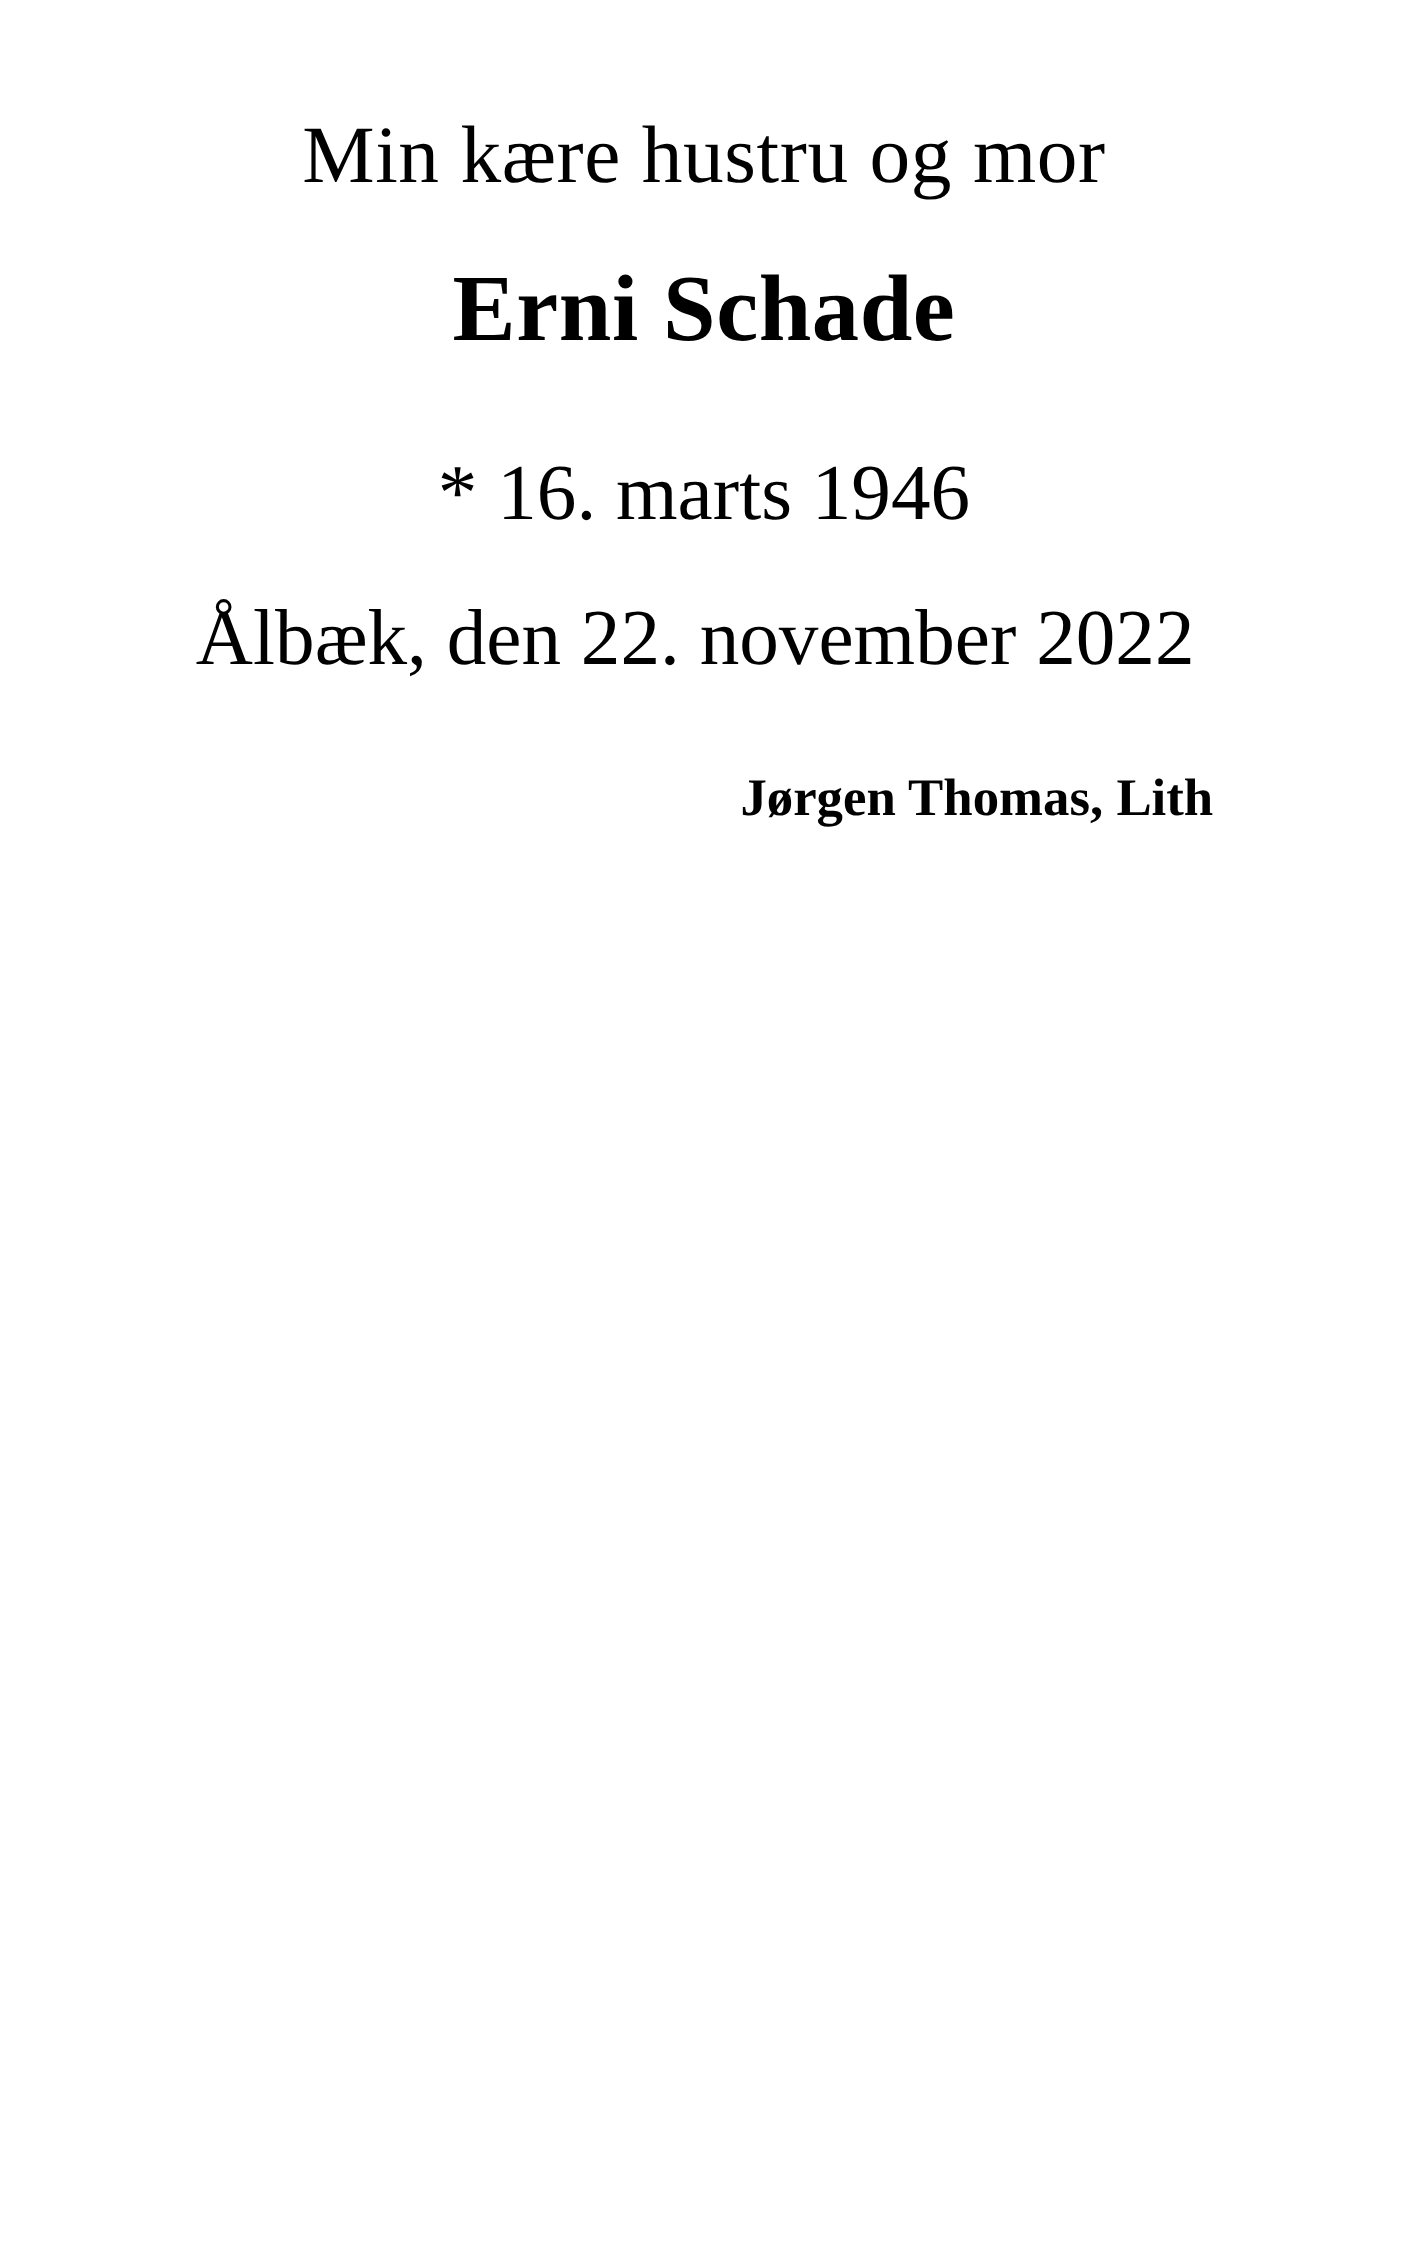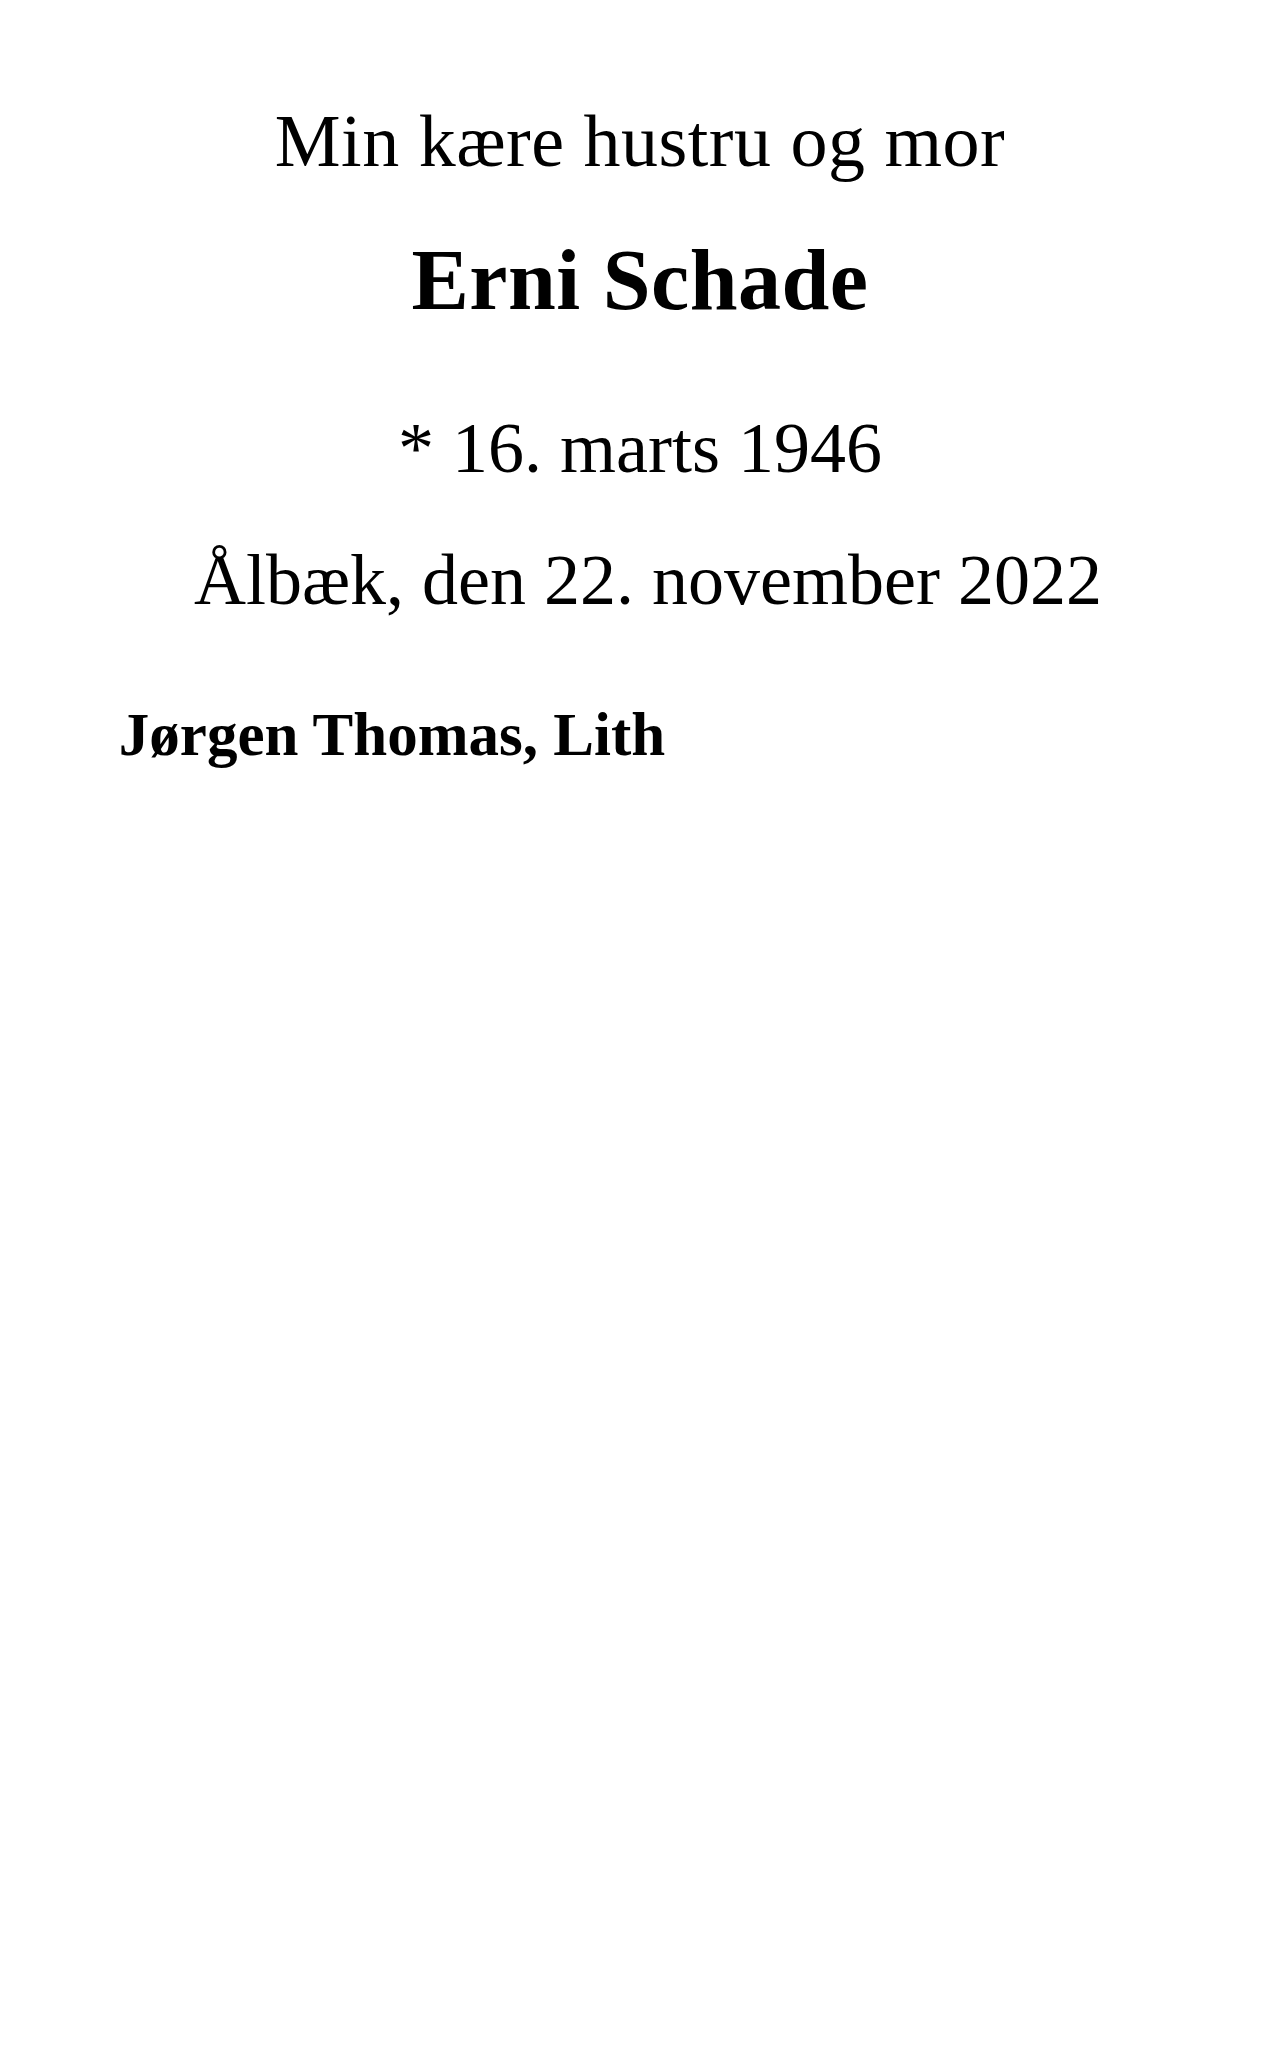--- a/index.html
+++ b/index.html
@@ -15,21 +15,21 @@
     overflow: hidden;
   }
   .notice {
     box-sizing: border-box;
     width: 1280px;
     height: 2059px;
     background: #ffffff;
     padding: 96px 72px 0 72px;
     display: flex;
     flex-direction: column;
-    align-items: flex-start;
+    align-items: flex-end;
     text-align: center;
   }
   .line {
     width: 100%;
     line-height: 1.22;
   }
   .salutation {
     font-size: 74px;
     letter-spacing: 0.5px;
     margin-bottom: 42px;
@@ -47,21 +47,21 @@
   .passing-phrase {
     font-size: 72px;
     margin-bottom: 44px;
   }
   .place-date {
     font-size: 72px;
     margin-bottom: 70px;
     padding: 0 8px;
   }
   .survivor {
-    font-size: 61px;
+    font-size: 48px;
     font-weight: bold;
     line-height: 1.3;
     margin-bottom: 56px;
     max-width: 640px;
   }
   .funeral {
     font-size: 68px;
     line-height: 1.3;
     max-width: 1040px;
   }

